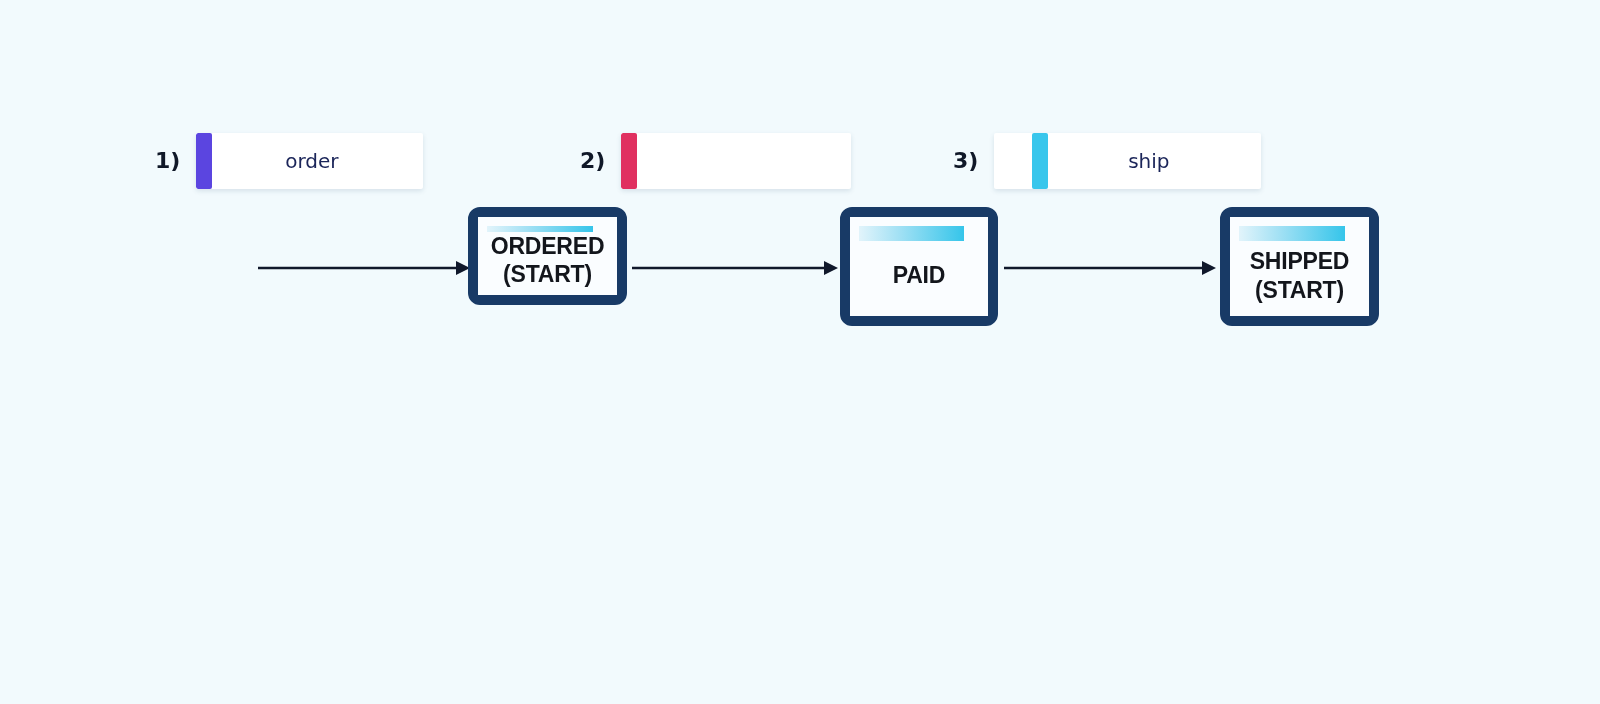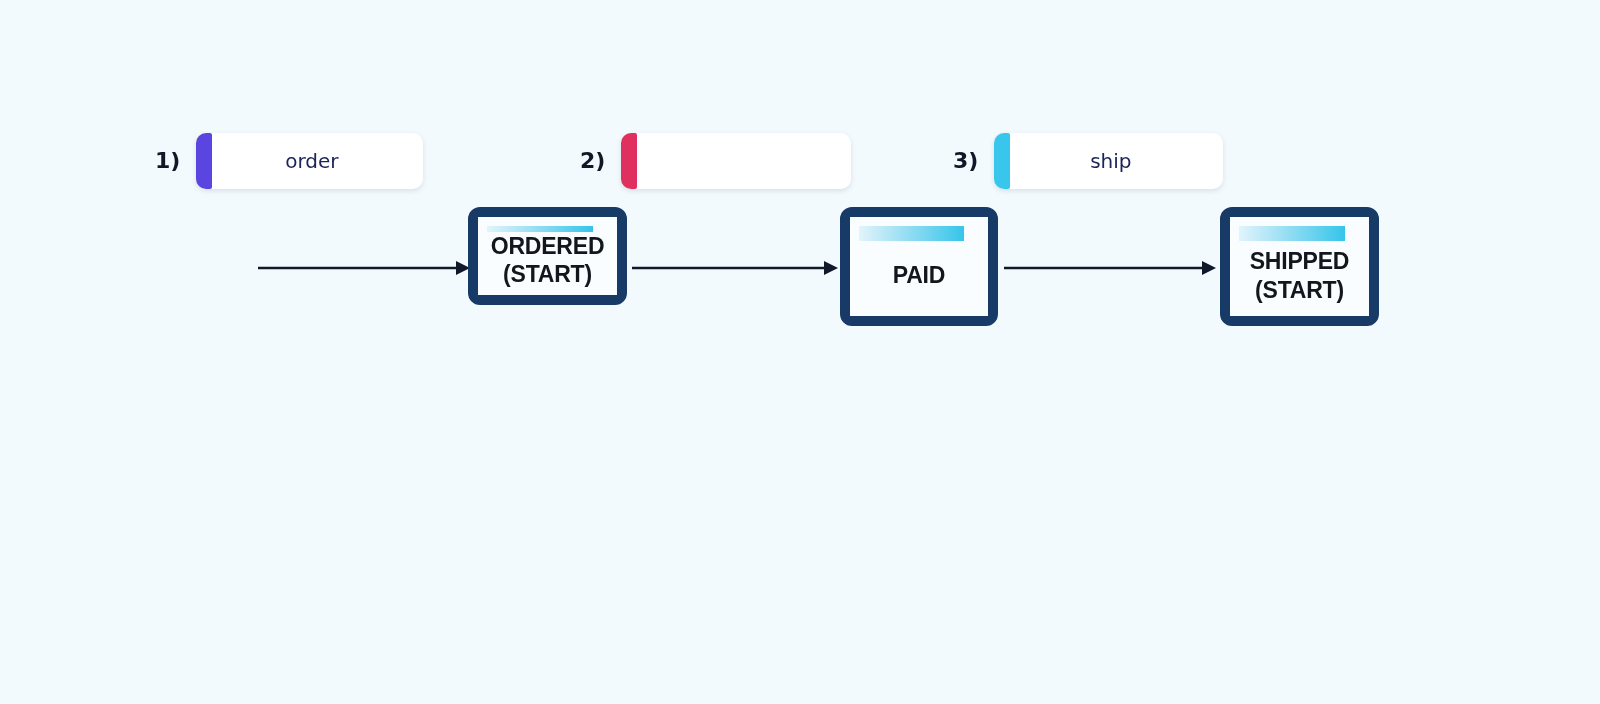--- a/index.html
+++ b/index.html
@@ -34,21 +34,21 @@
     margin-right: 16px;
     line-height: 1;
     font-family: "DejaVu Sans", sans-serif;
   }
   .label-card {
     position: relative;
     display: flex;
     align-items: center;
     height: 56px;
     background: #ffffff;
-    border-radius: 10px;
+    border-radius: 2px;
     box-shadow: 0 2px 5px rgba(22, 58, 102, 0.13);
     overflow: hidden;
   }
   .label-accent {
     width: 16px;
     align-self: stretch;
     flex: 0 0 16px;
     border-radius: 2px;
   }
   .label-text {
@@ -127,21 +127,21 @@
 
   <div class="label-group" style="left:580px; top:132px;">
     <span class="label-index">2)</span>
     <div class="label-card" style="width:230px;">
       <span class="label-accent" style="background:#e03060;"></span>
     </div>
   </div>
 
   <div class="label-group" style="left:953px; top:132px;">
     <span class="label-index">3)</span>
-    <div class="label-card" style="width:229px;">
+    <div class="label-card" style="width:229px;padding-left:38px;">
       <span class="label-accent" style="background:#38c6ec;"></span>
       <span class="label-text">ship</span>
     </div>
   </div>
 
   <div class="arrow" style="left:258px; top:258px; width:212px;">
     <svg width="212" height="20" viewBox="0 0 212 20">
       <line x1="0" y1="10" x2="198" y2="10" stroke="#10182b" stroke-width="2.6"></line>
       <polygon points="198,3 212,10 198,17" fill="#10182b"></polygon>
     </svg>

